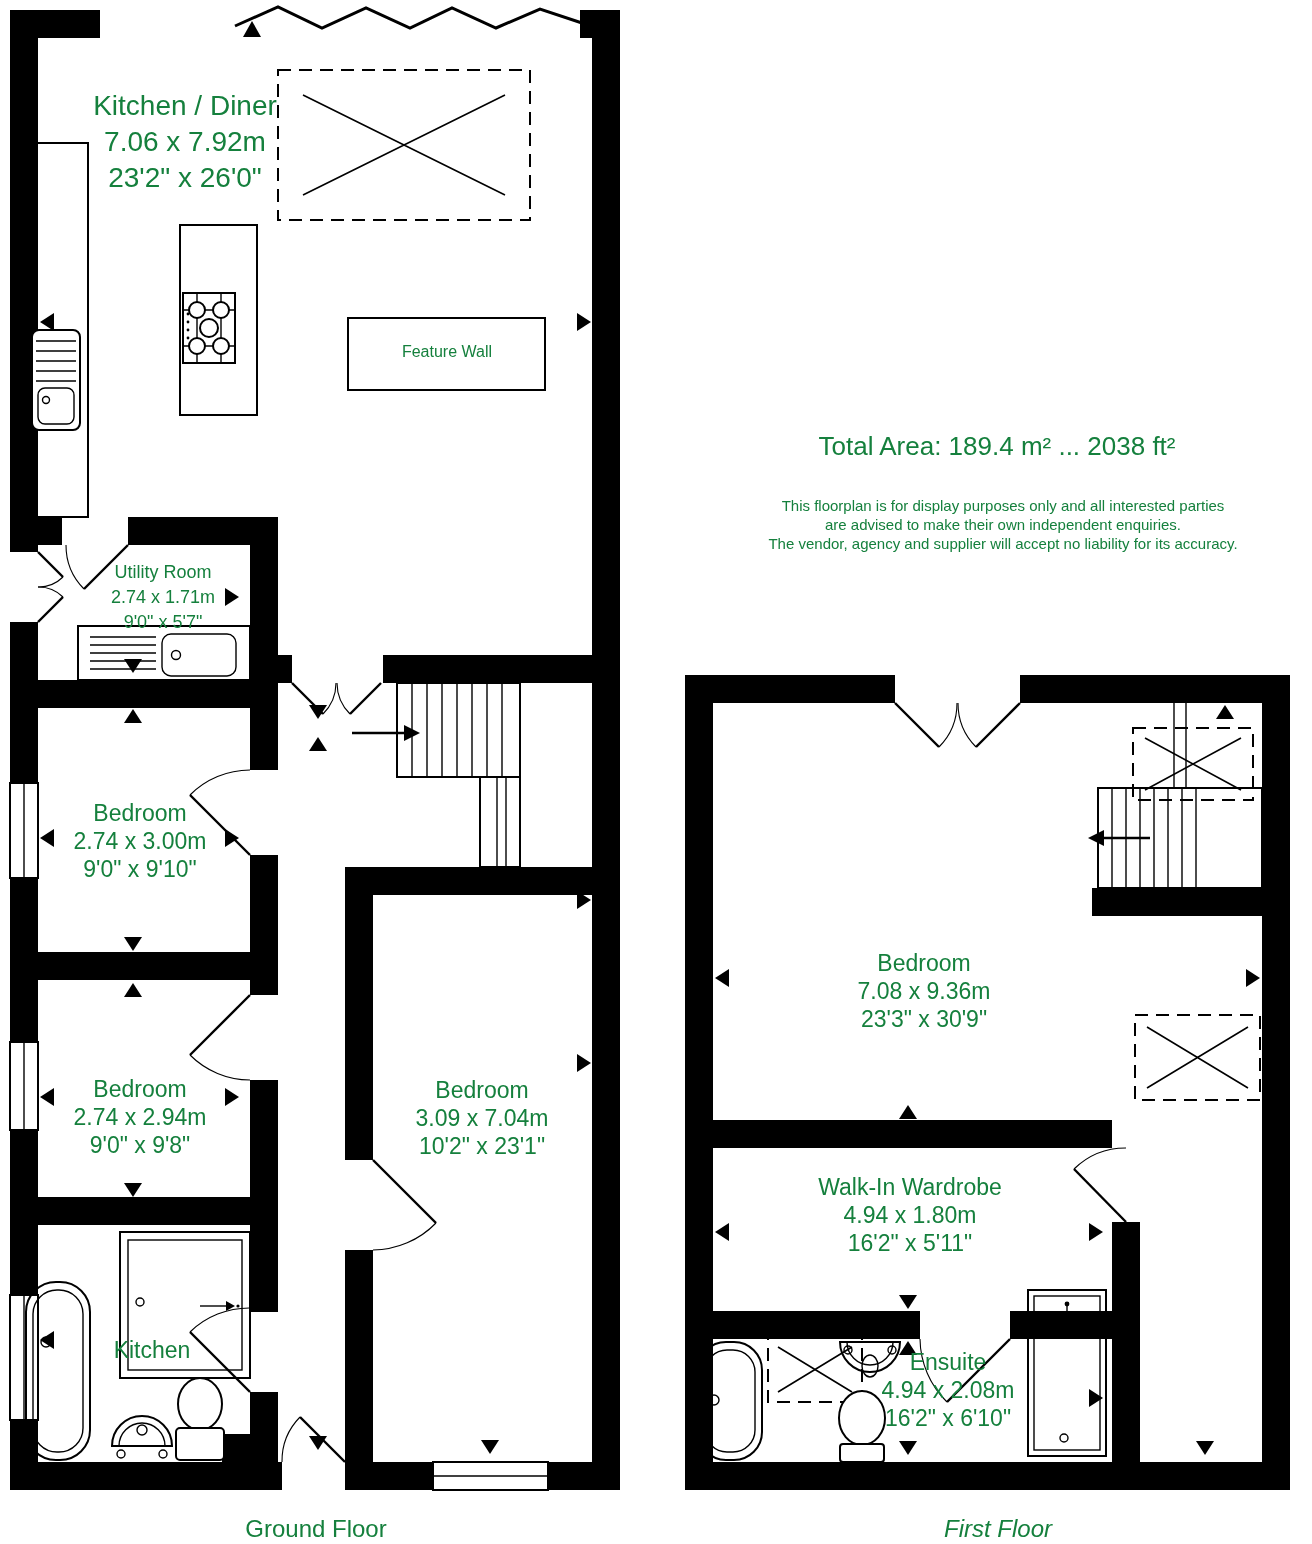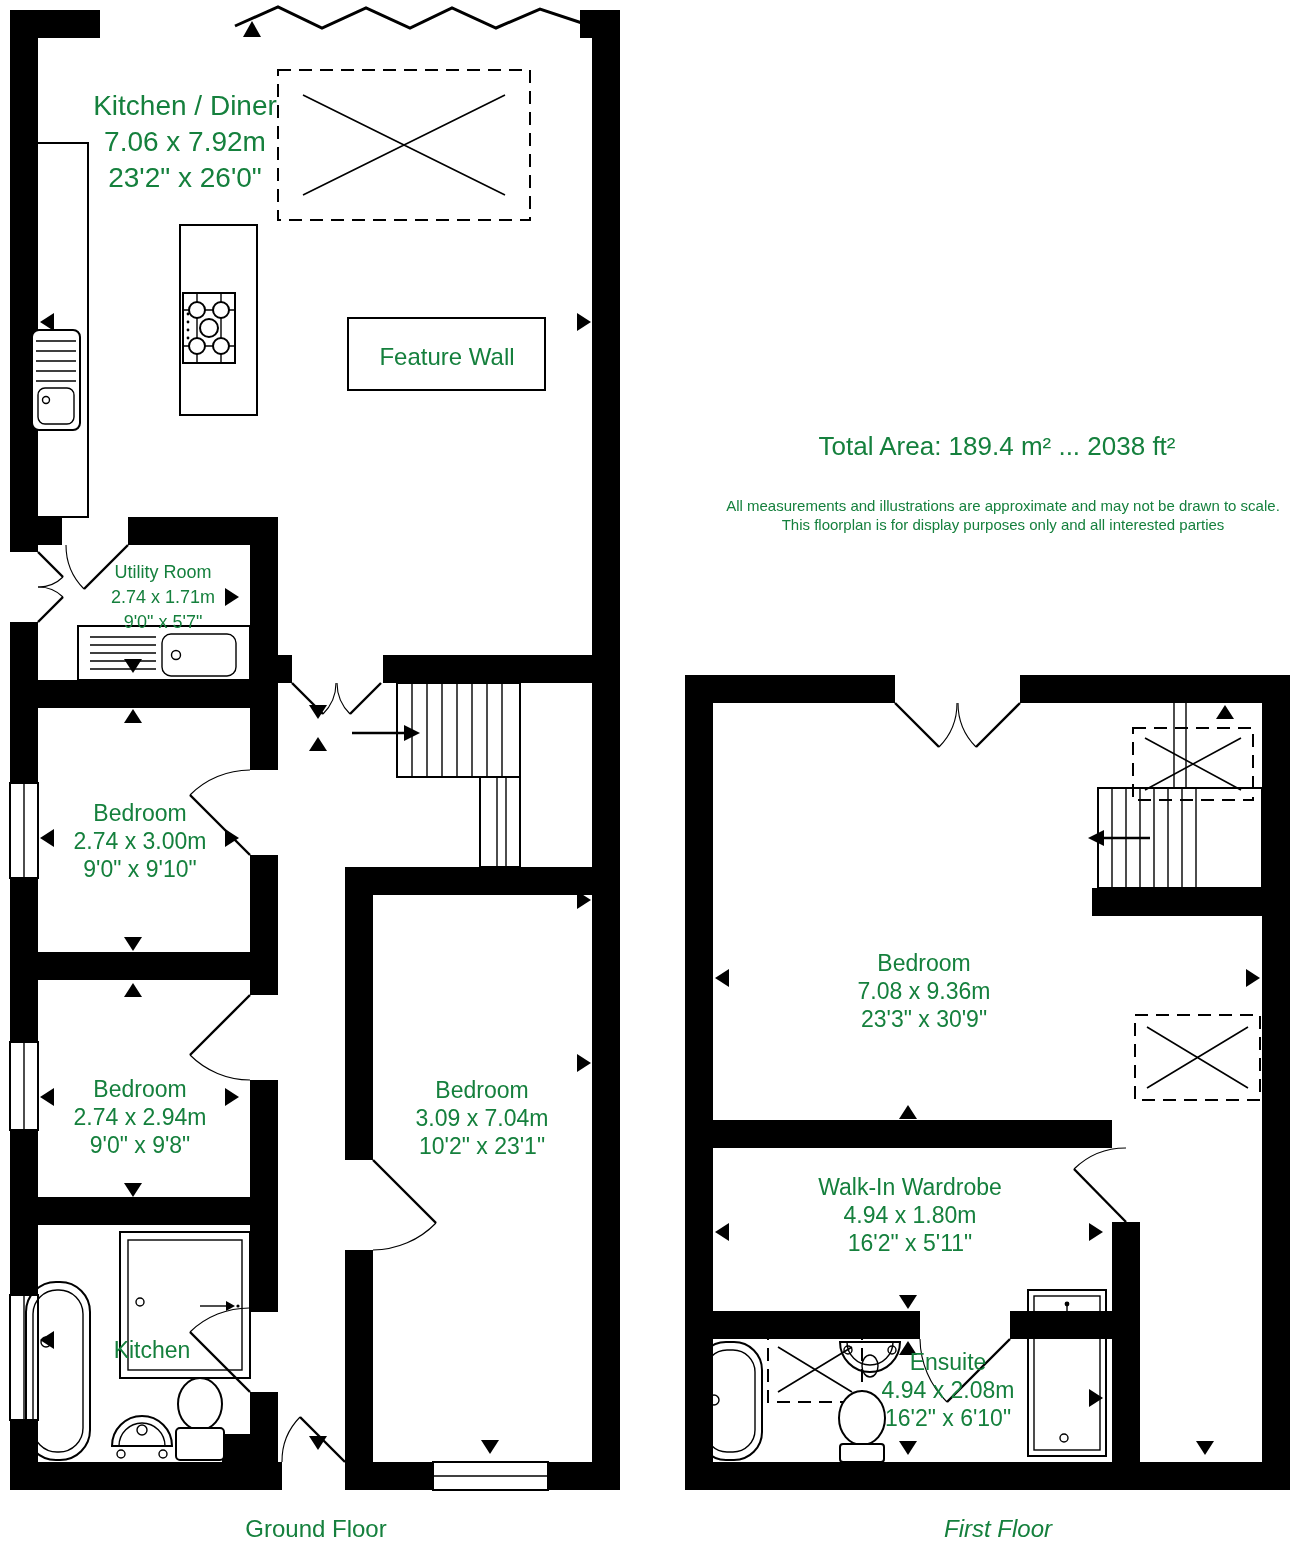--- a/index.html
+++ b/index.html
@@ -15,21 +15,21 @@
   .arc{fill:none;stroke:#000;stroke-width:1.1;}
   .tri{fill:#000;stroke:none;}
   .zig{fill:none;stroke:#000;stroke-width:3;}
   .winfill{fill:#fff;stroke:#000;stroke-width:2;}
   .fixfill{fill:#fff;stroke:#000;stroke-width:2;}
   .lbl{position:absolute;transform:translateX(-50%);text-align:center;white-space:nowrap;}
   .room{font-size:23px;line-height:28px;}
   .big{font-size:28px;line-height:36px;}
   .small{font-size:18px;line-height:25px;}
   .wrap{white-space:normal;width:150px;line-height:34px;}
-  .feature{font-size:24px;}
+  .feature{font-size:16px;}
   .area{font-size:26px;font-weight:400;}
   .disc{font-size:15px;line-height:19px;}
   .floorname{font-size:24px;}
 </style>
 </head>
 <body>
 
 <div id="canvas">
 
 <svg id="plan-svg" width="1312" height="1544" viewBox="0 0 1312 1544">
@@ -344,21 +344,22 @@
 
   <div class="lbl room" style="left:948px;top:1348px;">
     <div>Ensuite</div>
     <div>4.94 x 2.08m</div>
     <div>16'2" x 6'10"</div>
   </div>
 
   <div class="lbl area" style="left:997px;top:431px;">Total Area: 189.4 m² ... 2038 ft²</div>
 
   <div class="lbl disc" style="left:1003px;top:496px;">
-    <div>All measurements and illustrations are approximate and may not be drawn to scale.</div>
     <div>This floorplan is for display purposes only and all interested parties</div>
+    <div>are advised to make their own independent enquiries.</div>
+    <div>The vendor, agency and supplier will accept no liability for its accuracy.</div>
   </div>
 
   <div class="lbl floorname" style="left:316px;top:1515px;">Ground Floor</div>
 
   <div class="lbl floorname" style="left:998px;top:1515px;font-style:italic;">First Floor</div>
 
 </div>
 
 </body></html>

